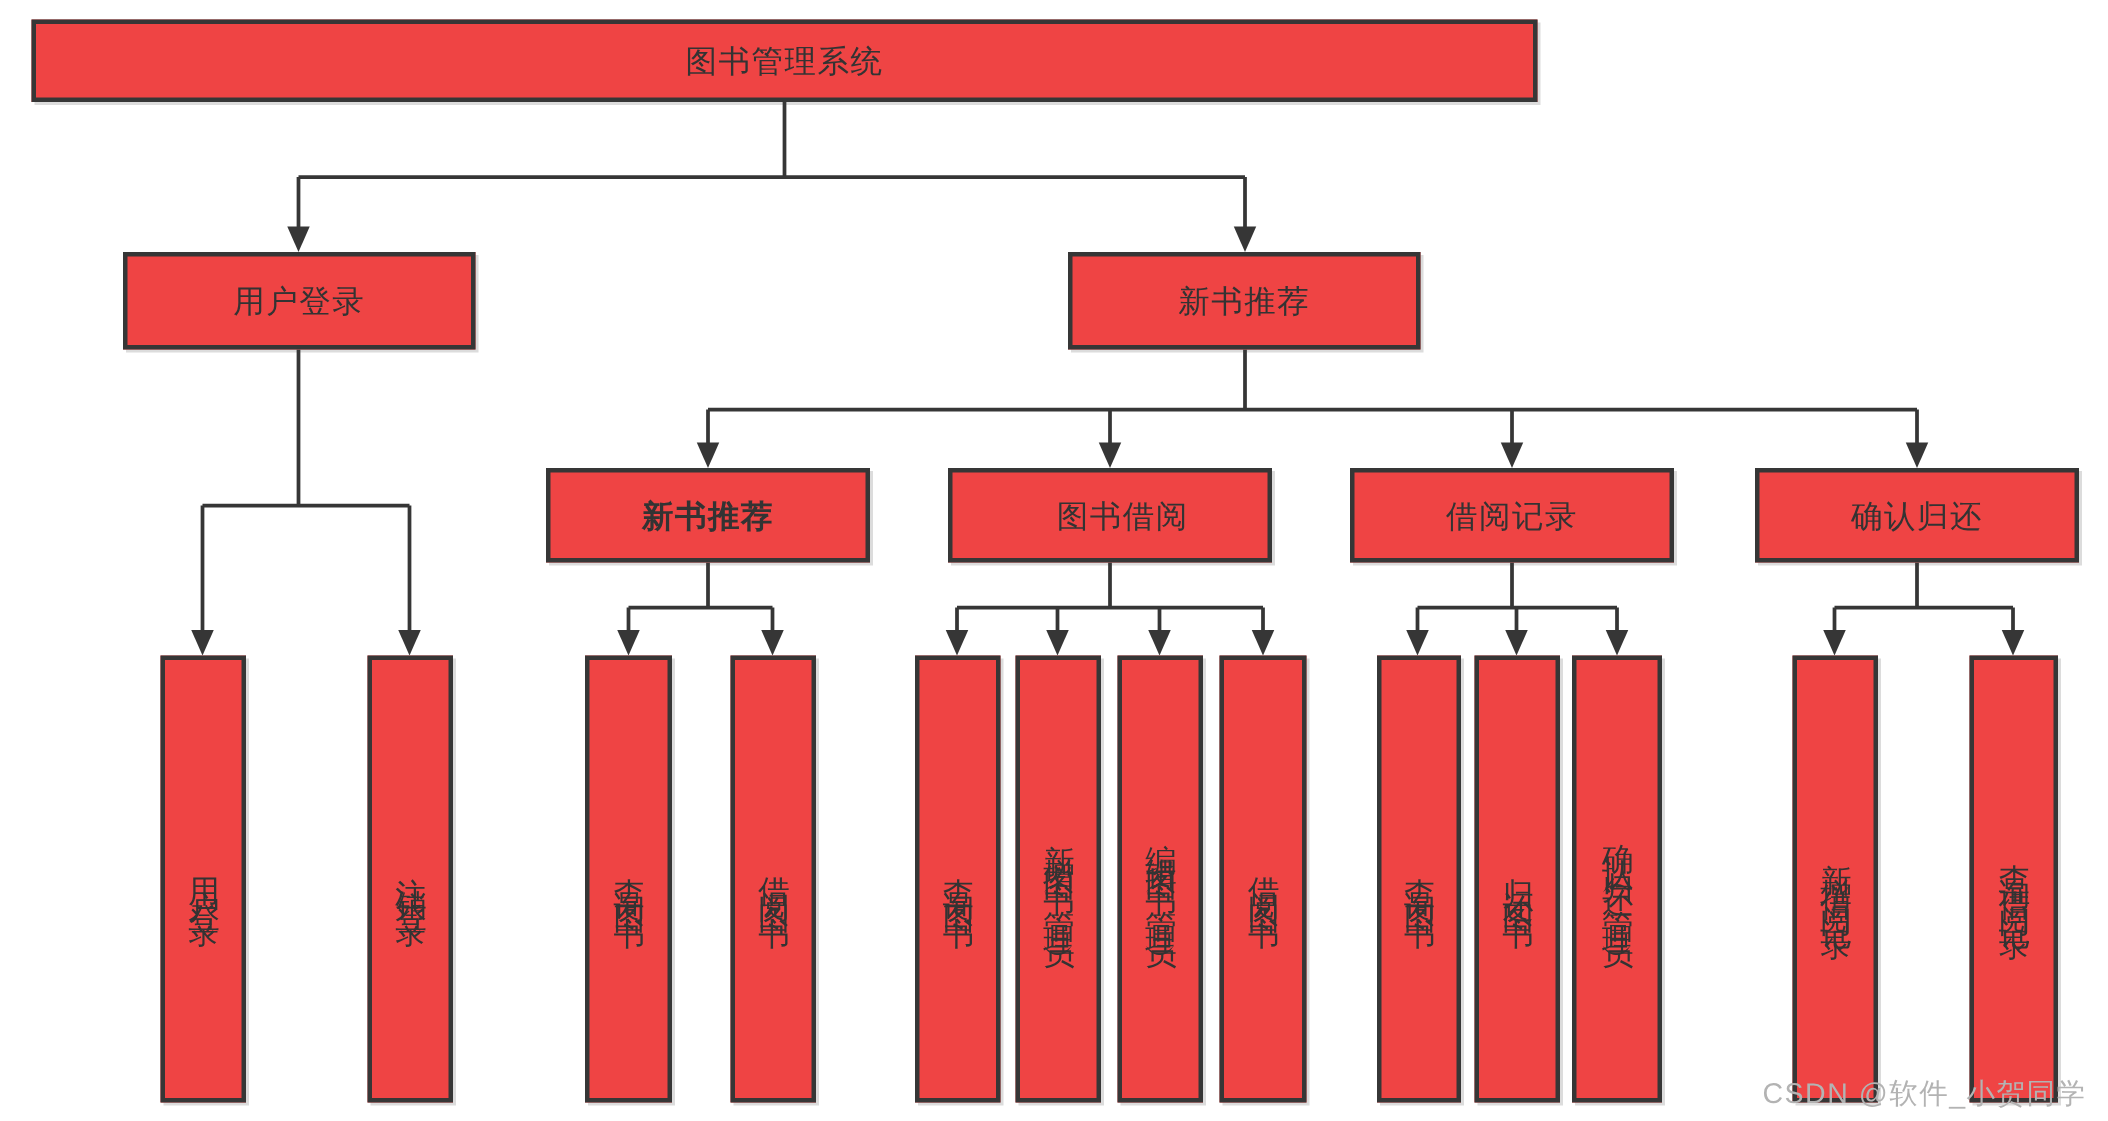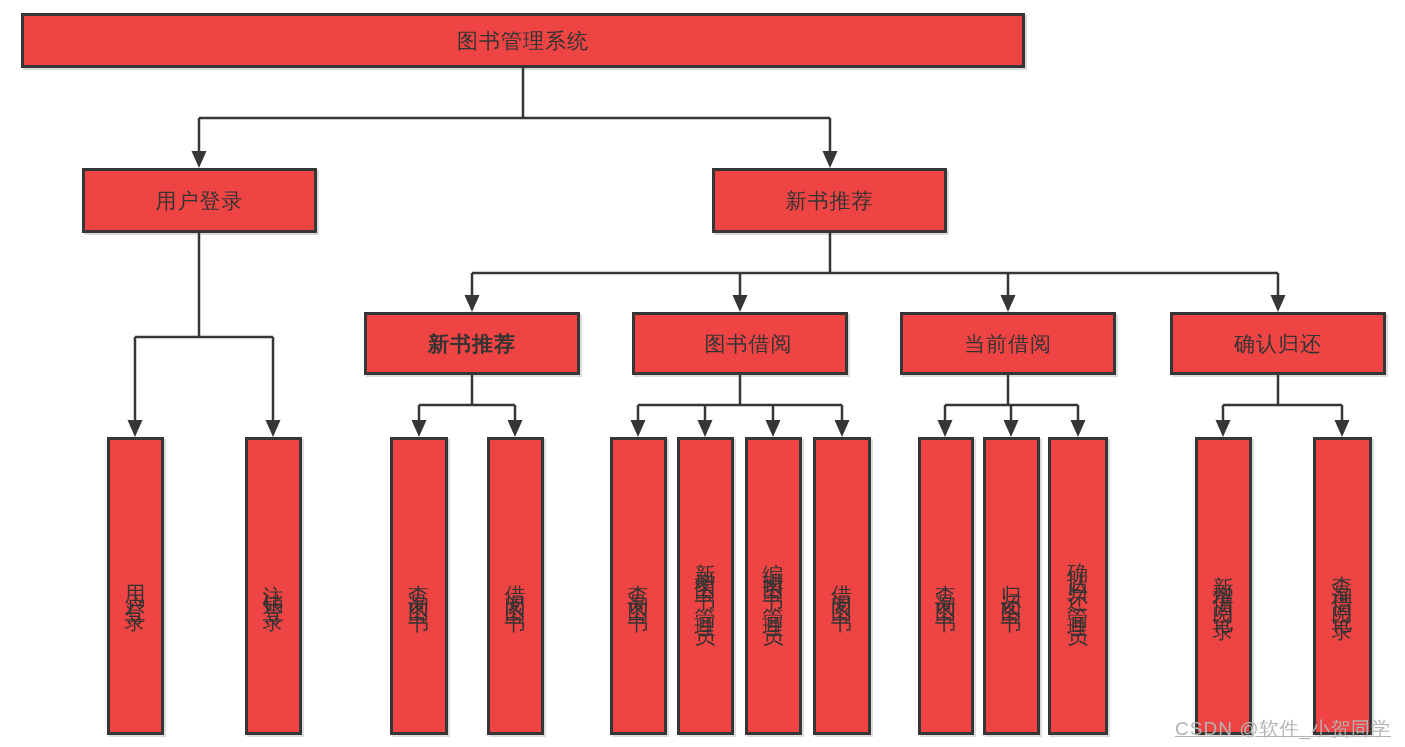--- a/index.html
+++ b/index.html
@@ -68,21 +68,20 @@
   .lf-e1 { left: 1313px; width: 59px; }
   .watermark {
     position: absolute;
     right: 14px;
     top: 716px;
     font-size: 19px;
     letter-spacing: 1px;
     color: #b3b3b3;
     z-index: 2;
     white-space: nowrap;
-    text-decoration: underline;
   }
 </style>
 </head>
 <body>
 
 <div class="canvas">
 
   <svg class="connectors" viewBox="0 0 1405 747" xmlns="http://www.w3.org/2000/svg">
     <g stroke="#363636" stroke-width="2.5" fill="none">
 
@@ -161,21 +160,21 @@
     <span class="hlabel">新书推荐</span>
   </div>
 
   <div class="box n-g0">
     <span class="hlabel">新书推荐</span>
   </div>
   <div class="box n-g1">
     <span class="hlabel">图书借阅</span>
   </div>
   <div class="box n-g2">
-    <span class="hlabel">当前借阅</span>
+    <span class="hlabel">借阅记录</span>
   </div>
   <div class="box n-g3">
     <span class="hlabel">确认归还</span>
   </div>
 
   <div class="box leaf lf-a0">
     <span class="vtext">用户登录</span>
   </div>
   <div class="box leaf lf-a1">
     <span class="vtext">注销登录</span>

